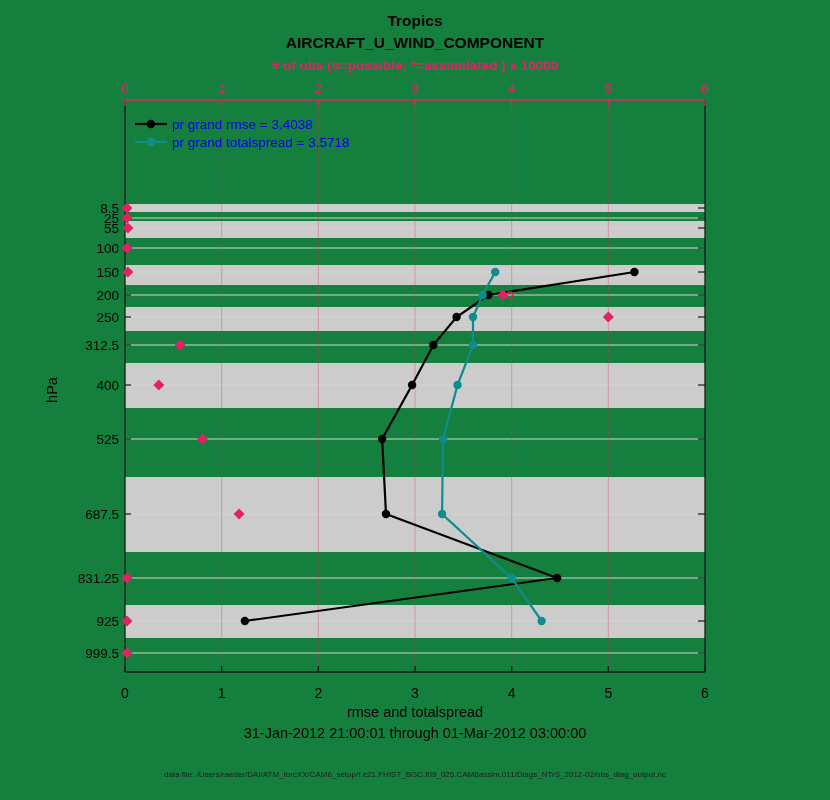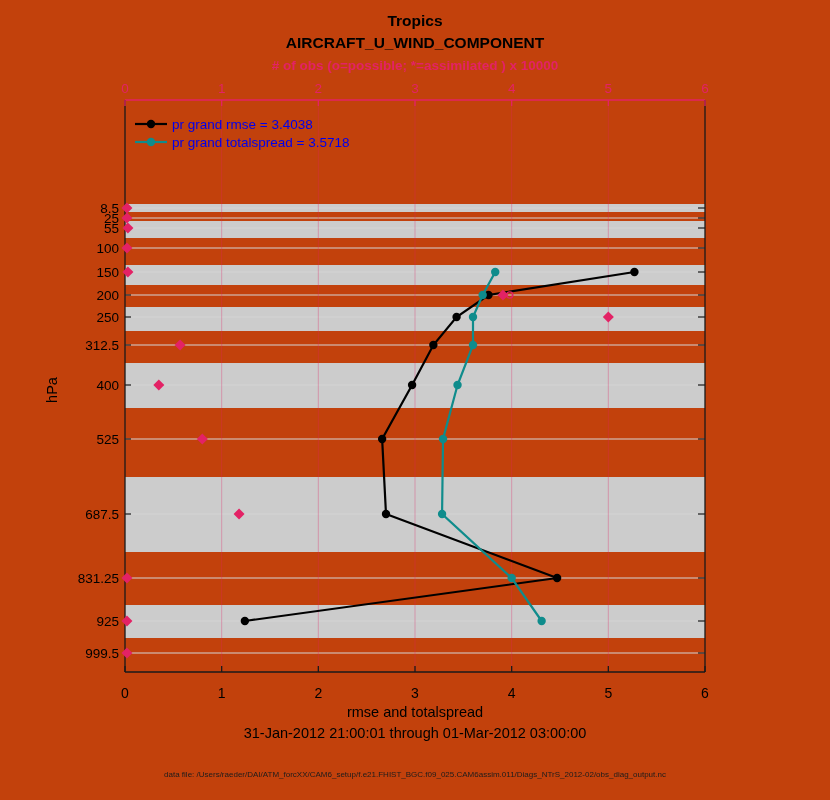--- a/index.html
+++ b/index.html
@@ -1,16 +1,16 @@
 <!DOCTYPE html>
 <html><head>
 <meta charset="utf-8">
 <style>
   html,body{margin:0;padding:0;background:#ffffff;}
-  #fig{position:relative;width:830px;height:800px;background:#c2410c;
+  #fig{position:relative;width:830px;height:800px;background:#15803d;
        font-family:"Liberation Sans", sans-serif;overflow:hidden;}
   svg text{font-family:"Liberation Sans", sans-serif;}
 </style>
 </head>
 <body>
 
 <div id="fig">
   <svg id="plot-svg" width="830" height="800" viewBox="0 0 830 800">
 
     <text x="415" y="26" text-anchor="middle" font-size="15.5" font-weight="bold" fill="#000">Tropics</text>

